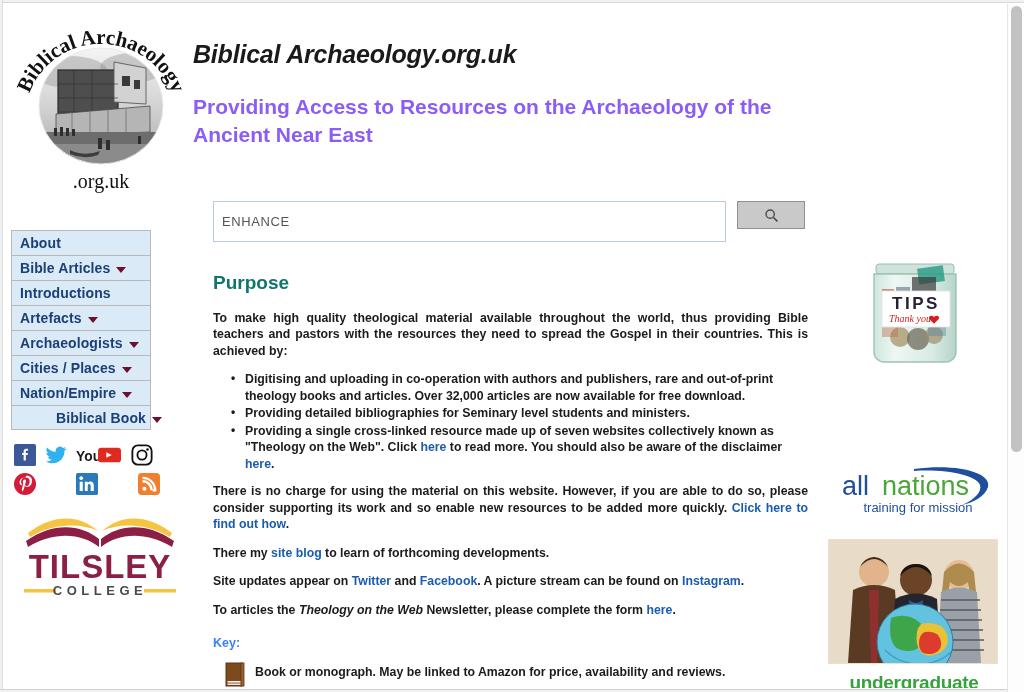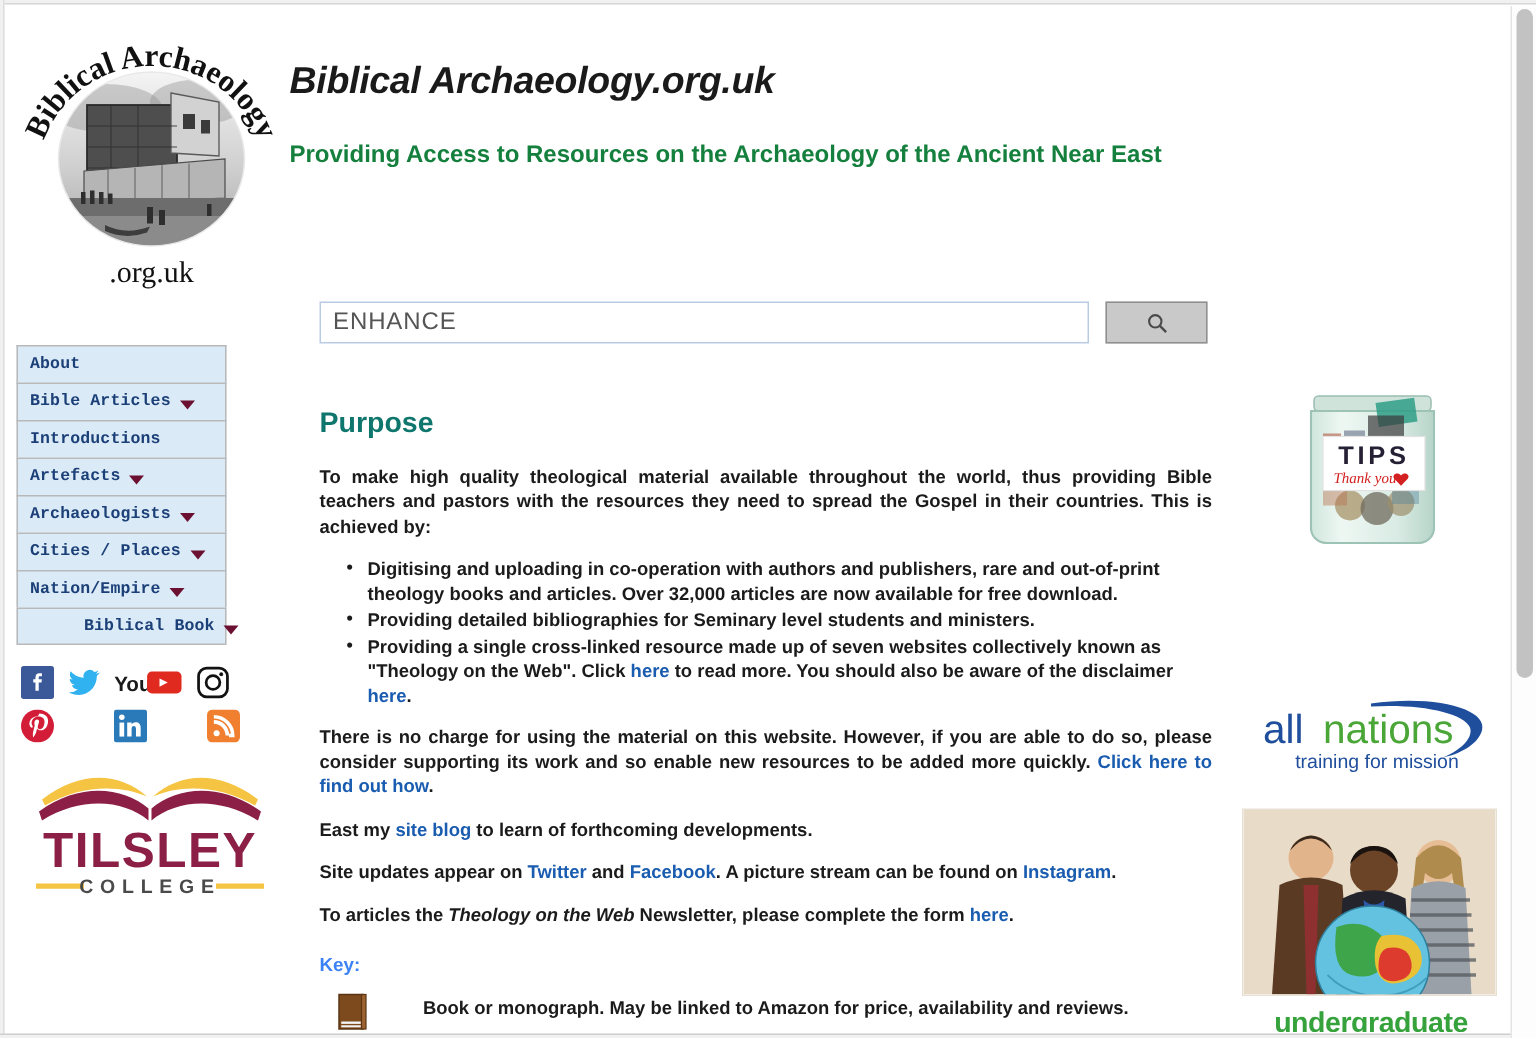--- a/index.html
+++ b/index.html
@@ -64,26 +64,25 @@
     background: #dbeaf7;
     border: 1px solid #b9b9b9;
     border-bottom: none;
     display: flex;
     align-items: center;
     padding-left: 8px;
     cursor: pointer;
   }
   .menu-item:last-child { border-bottom: 1px solid #b9b9b9; padding-left: 44px; }
   .menu-label {
-    font-size: 11px;
+    font-size: 14px;
     font-weight: bold;
     color: #1b3f77;
     letter-spacing: 0.1px;
     white-space: nowrap;
-    font-family: Liberation Mono, monospace;
   }
   .caret {
     display: inline-block;
     margin-left: 6px;
     width: 0; height: 0;
     border-left: 5px solid transparent;
     border-right: 5px solid transparent;
     border-top: 6px solid #6b1030;
     position: relative; top: 2px;
   }
@@ -100,39 +99,39 @@
   .header { position: absolute; left: 189px; top: 36px; width: 620px; }
   .site-title {
     font-size: 25px;
     font-weight: bold;
     font-style: italic;
     color: #1a1a1a;
     margin: 0;
     letter-spacing: -0.2px;
   }
   .site-tagline {
-    font-size: 16px;
+    font-size: 21px;
     font-weight: bold;
-    color: #15803d;
+    color: #8b5cf6;
     margin: 24px 0 0 0;
     line-height: 1.35;
     width: 590px;
   }
 
   
   .search-row {
     position: absolute; left: 209px; top: 197px;
     display: flex; align-items: flex-start; gap: 11px;
   }
   .search-input {
-    width: 513px; height: 28px;
+    width: 513px; height: 41px;
     border: 1px solid #b9cbe3;
     background: #fff;
     font-family: "Liberation Sans", sans-serif;
-    font-size: 16px;
+    font-size: 13px;
     letter-spacing: 0.6px;
     color: #555;
     padding: 0 8px;
     outline: none;
   }
   .search-input::placeholder { color: #666; }
   .search-btn {
     width: 68px; height: 28px;
     background: #c9c9c9;
     border: 1px solid #8f8f8f;
@@ -176,21 +175,21 @@
     left: -14px; top: -1px;
     font-size: 12px;
     color: #1b1b1b;
   }
   a.lnk { color: #1a5cb0; text-decoration: none; }
   em.it { font-style: italic; }
 
   
   .key-block { margin-top: 18px; }
   .key-title { font-size: 12.5px; font-weight: bold; color:#3b82f6; margin: 0 0 12px 0; }
-  .key-row { display: flex; align-items: flex-start; margin-bottom: 8px; gap: 27px; }
+  .key-row { display: flex; align-items: flex-start; margin-bottom: 8px; }
   .key-icon { width: 42px; flex: 0 0 42px; display:flex; justify-content:flex-start; padding-left:12px; }
   .key-text { font-size: 12.3px; font-weight: bold; color:#1b1b1b; line-height:1.3; padding-top: 3px; }
 
   
   .right-col { position: absolute; left: 820px; top: 0; width: 182px; }
   .tips-jar { position: absolute; left: 36px; top: 255px; }
   .allnations { position: absolute; left: 6px; top: 455px; width: 172px; height: 60px; }
   .ug-photo { position: absolute; left: 4px; top: 535px; width: 170px; height: 125px; overflow:hidden; border:1px solid #e9e0d4; }
   .ug-word {
     position: absolute; left: 4px; top: 668px; width: 172px;
@@ -397,21 +396,21 @@
         <li>
           <span>Providing detailed bibliographies for Seminary level students and ministers.</span>
         </li>
         <li>
           <span>Providing a single cross-linked resource made up of seven websites collectively known as "Theology on the Web". Click </span><a class="lnk" href="#">here</a><span> to read more. You should also be aware of the disclaimer </span><a class="lnk" href="#">here</a><span>.</span>
         </li>
       </ul>
 
       <p class="body justify"><span>There is no charge for using the material on this website. However, if you are able to do so, please consider supporting its work and so enable new resources to be added more quickly. </span><a class="lnk" href="#">Click here to find out how</a><span>.</span></p>
 
-      <p class="body"><span>East my </span><a class="lnk" href="#">site blog</a><span> to learn of forthcoming developments.</span></p>
+      <p class="body"><span>There my </span><a class="lnk" href="#">site blog</a><span> to learn of forthcoming developments.</span></p>
 
       <p class="body"><span>Site updates appear on </span><a class="lnk" href="#">Twitter</a><span> and </span><a class="lnk" href="#">Facebook</a><span>. A picture stream can be found on </span><a class="lnk" href="#">Instagram</a><span>.</span></p>
 
       <p class="body"><span>To articles the </span><em class="it">Theology on the Web</em><span> Newsletter, please complete the form </span><a class="lnk" href="#">here</a><span>.</span></p>
 
       <div class="key-block">
         <p class="key-title">Key:</p>
 
         <div class="key-row">
           <div class="key-icon">

